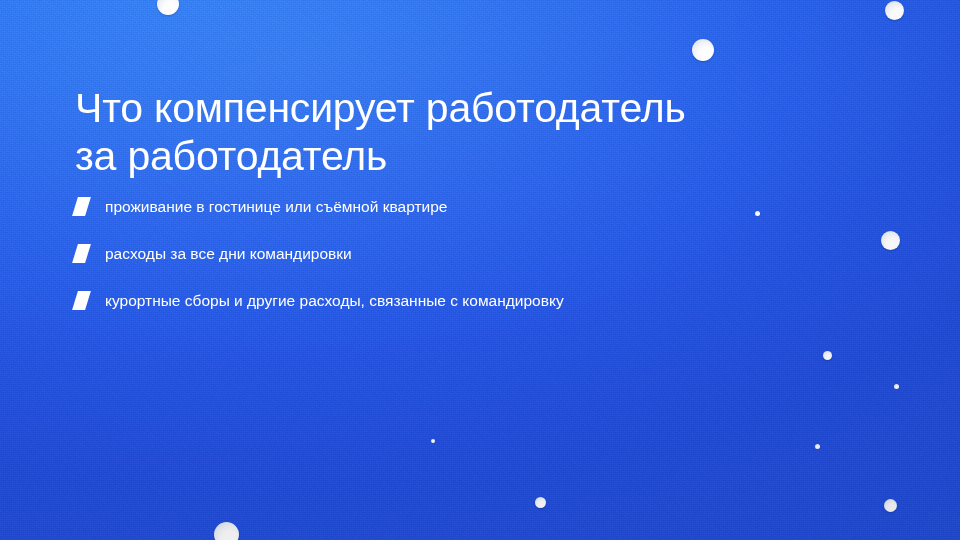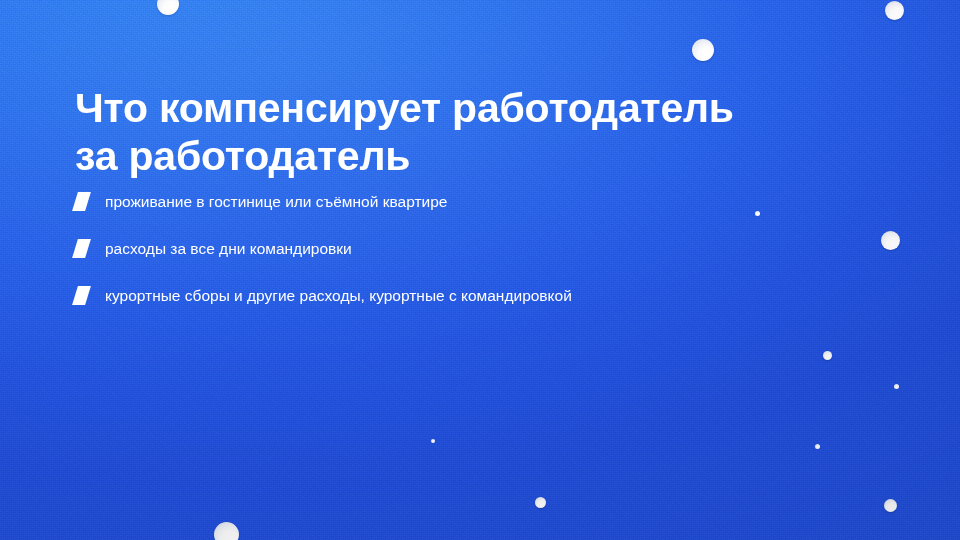--- a/index.html
+++ b/index.html
@@ -44,36 +44,36 @@
     box-shadow: 0 1px 2px rgba(12,36,100,0.30);
   }
 
   #title {
     position: absolute;
     left: 75px;
     top: 57px;
     width: 790px;
     color: #ffffff;
     font-size: 41px;
-    font-weight: bold;
+    font-weight: normal;
     line-height: 48px;
     letter-spacing: -0.2px;
   }
   #title .tl { display: block; white-space: nowrap; }
 
   #bullets {
     position: absolute;
     left: 75px;
     top: 192px;
     width: 800px;
   }
   .bullet-row {
     position: relative;
     display: flex;
-    align-items: flex-start;
+    align-items: center;
     height: 29px;
     margin-bottom: 18px;
   }
   .marker {
     flex: 0 0 auto;
     width: 13px;
     height: 19px;
     margin-right: 17px;
     background: #ffffff;
     transform: skewX(-17deg);
@@ -118,17 +118,17 @@
       <li class="bullet-row">
         <span class="marker"></span>
         <span class="bullet-text">проживание в гостинице или съёмной квартире</span>
       </li>
       <li class="bullet-row">
         <span class="marker"></span>
         <span class="bullet-text">расходы за все дни командировки</span>
       </li>
       <li class="bullet-row">
         <span class="marker"></span>
-        <span class="bullet-text">курортные сборы и другие расходы, курортные с командировкой</span>
+        <span class="bullet-text">курортные сборы и другие расходы, связанные с командировку</span>
       </li>
     </ul>
 
 </div>
 
 </body></html>

